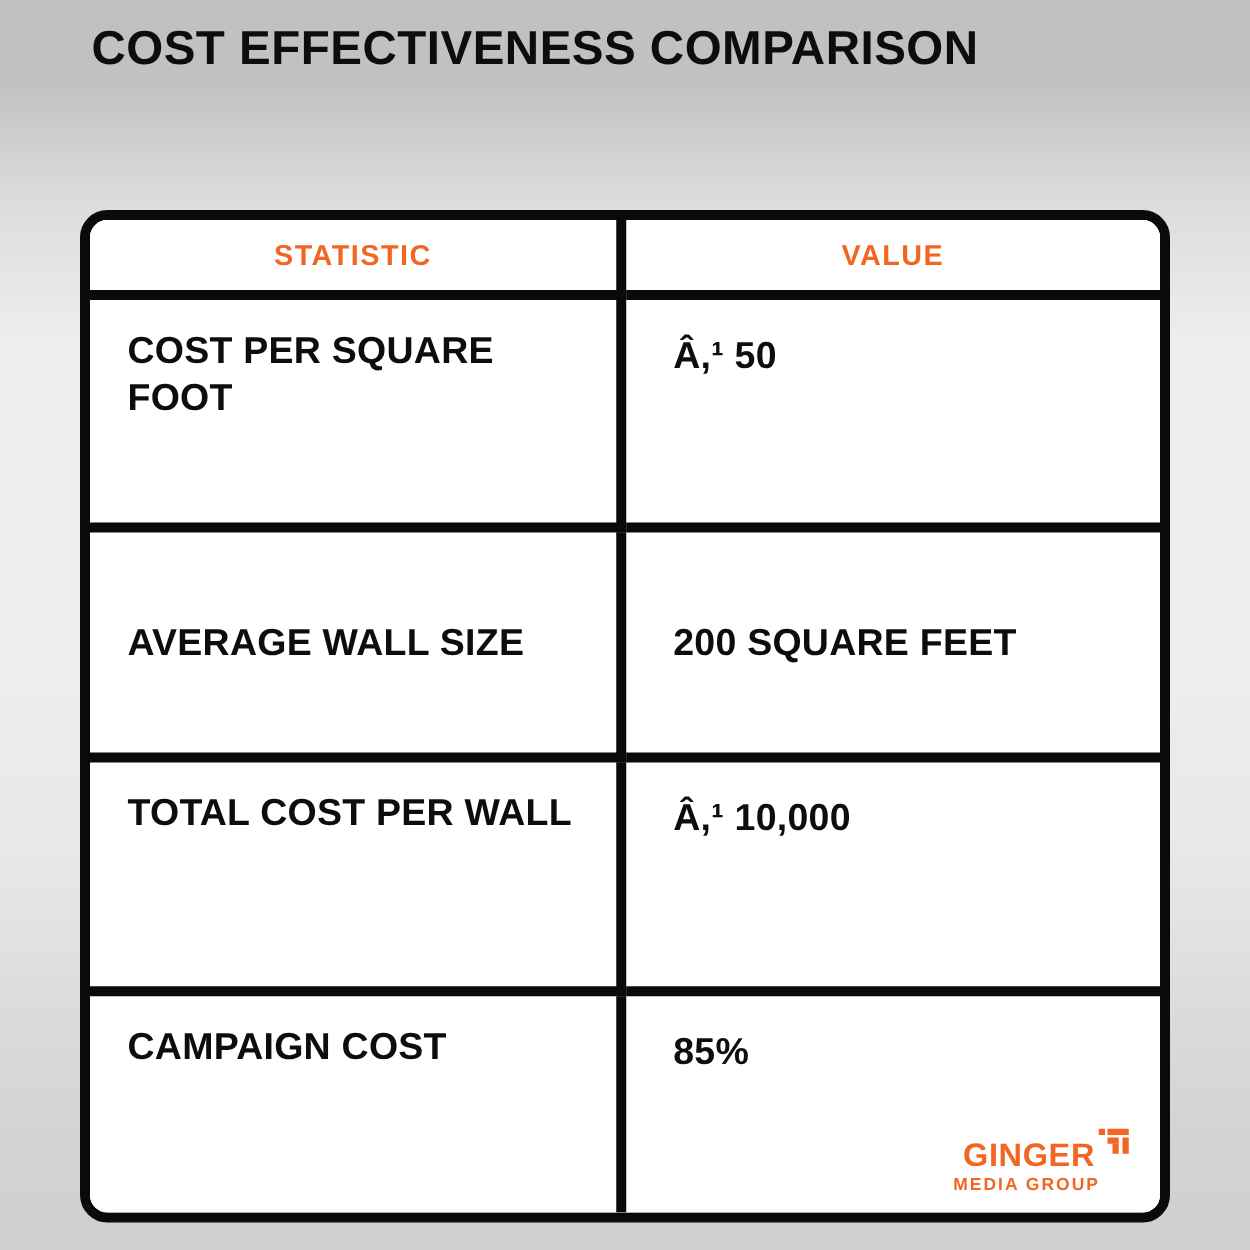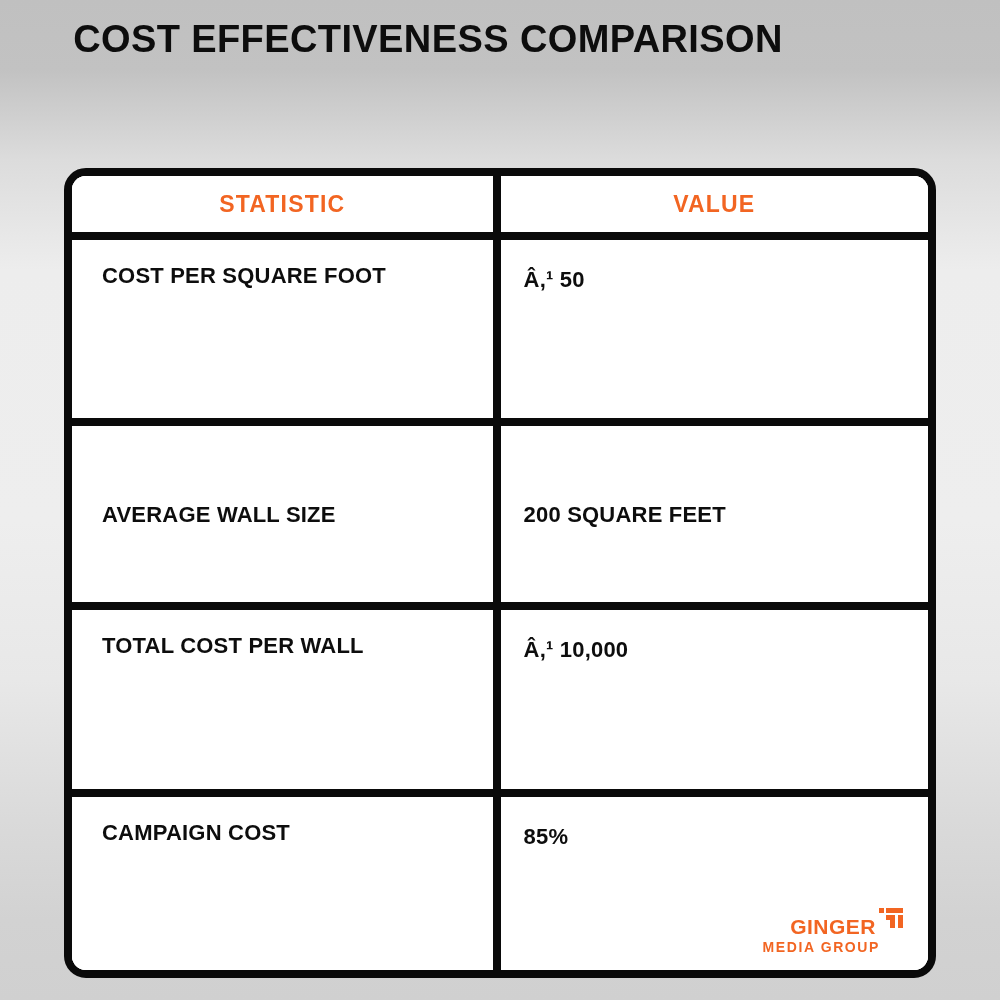--- a/index.html
+++ b/index.html
@@ -96,34 +96,34 @@
     font-size: 23px;
     font-weight: 700;
     letter-spacing: 1.2px;
     color: #f26522;
     font-family: "Liberation Sans", sans-serif;
   }
 
   
   td.col-stat .cell-text,
   td.col-val .cell-text {
-    font-size: 22px;
+    font-size: 30px;
     font-weight: 700;
     color: #0d0d0d;
     line-height: 1.25;
     letter-spacing: 0.2px;
     font-family: "Liberation Sans", sans-serif;
   }
 
   td.col-stat .cell-text {
     padding-left: 30px;
     padding-right: 14px;
   }
   td.col-val .cell-text {
-    padding-left: 23px;
+    padding-left: 38px;
     padding-right: 14px;
   }
 
   
   tr.r-tall td { height: 152px; }
   tr.r-short td { height: 150px; }
   tr.r-last td { height: 148px; }
 
   
   td.col-val.valign-top { vertical-align: top; }
@@ -140,21 +140,21 @@
     flex-direction: column;
     align-items: flex-end;
     line-height: 1;
     pointer-events: none;
   }
   .logo-main {
     display: flex;
     align-items: flex-start;
   }
   .logo-word {
-    font-size: 21px;
+    font-size: 26px;
     font-weight: 700;
     color: #f26522;
     letter-spacing: 0.5px;
     font-family: "Liberation Sans", sans-serif;
   }
   .logo-mark {
     margin-left: 2px;
     margin-top: -9px;
   }
   .logo-sub {

